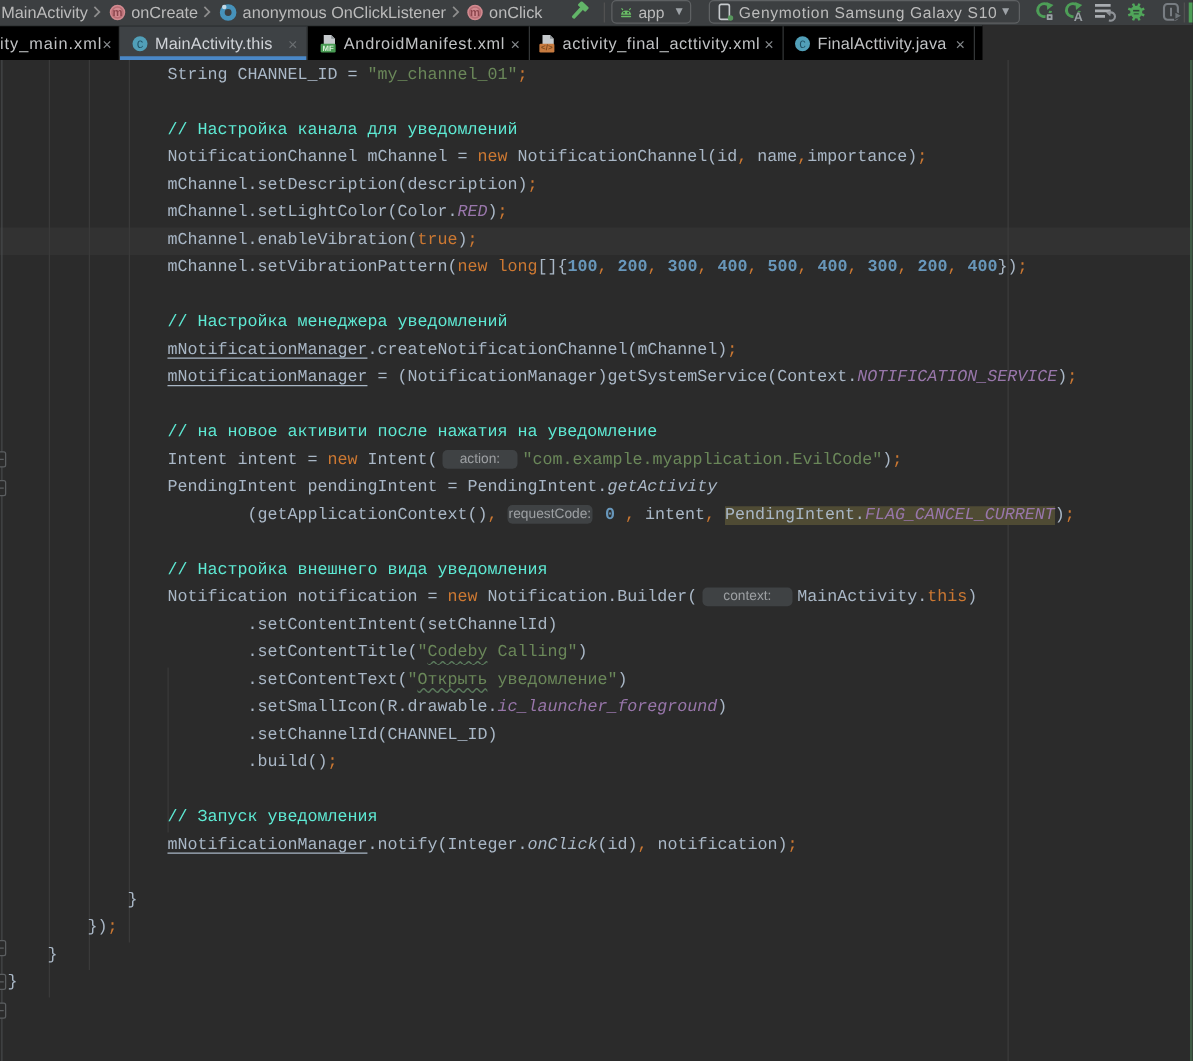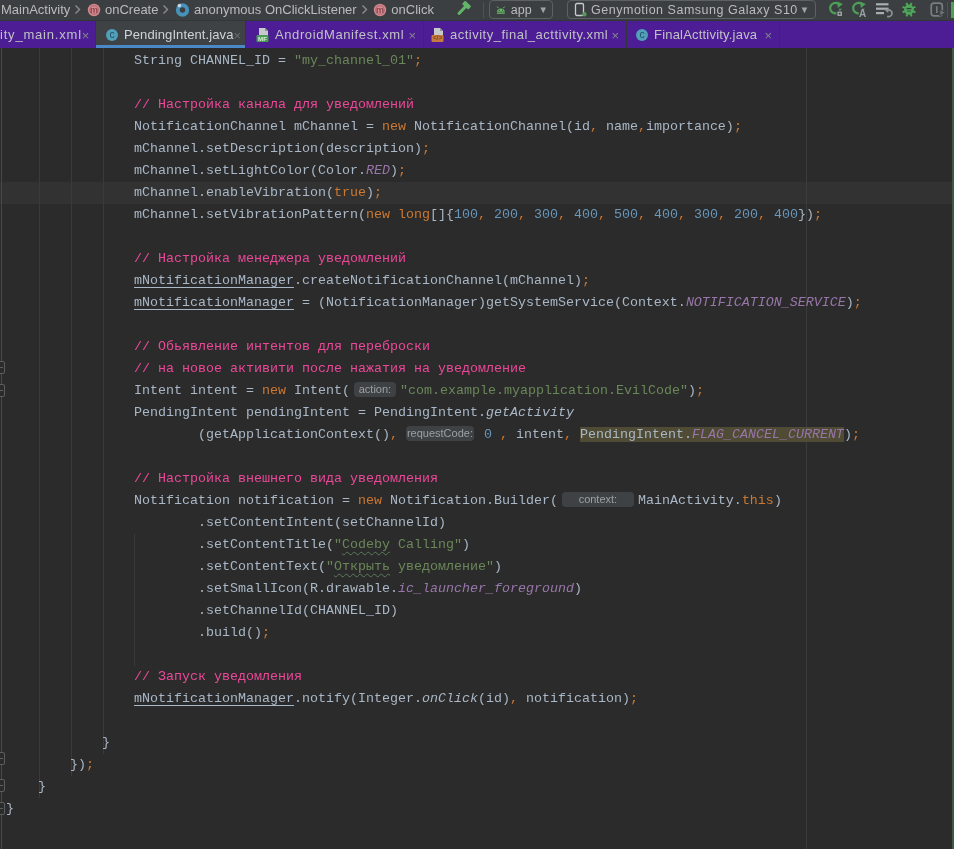--- a/index.html
+++ b/index.html
@@ -11,21 +11,21 @@
 .bcitem { margin:0 3px; } .chevsvg { margin:0 4px; vertical-align:-1px; }
 .bcbar svg { margin:0 1px; }
 .hammer { position:absolute; left:453px; top:1px; }
 .tbsep { position:absolute; top:2px; width:1px; height:16px; background:#515151; }
 .combo { position:absolute; top:0px; height:19px; border:1px solid #5e6163; border-radius:4px;
   display:flex; align-items:center; padding:0 4px; }
 .cbtext { font-size:12.5px; color:#bbbbbb; margin-left:3px; }
 .dda { color:#9ea3a8; font-size:9.5px; margin-left:2px; }
 .tbicon { position:absolute; top:1px; }
 
-.tabbar { position:absolute; left:0; top:20px; width:954px; height:28px; background:#4c1d95;
+.tabbar { position:absolute; left:0; top:20px; width:786px; height:28px; background:#000000;
   display:flex; border-top:1px solid #323637; }
 .tab { display:flex; align-items:center; font-size:13px; color:#c0c2c4;
   border-right:1px solid #333637; height:28px; position:relative; }
 .tab .x { color:#84888b; margin-left:auto; margin-right:7px; font-size:13px; }
 .tab .x.dim { color:#6a6e71; }
 .tab svg { margin-right:5px; flex:none; }
 .tab.sel { background:#3e4245; }
 .tab.sel::after { content:""; position:absolute; left:0; bottom:0; width:100%; height:4px; background:#4a88c8; }
 .tabtext { position:relative; top:-1px; }
 .seltext { color:#d0d3d8; }
@@ -36,31 +36,31 @@
 .marginline { position:absolute; left:806px; top:0; width:1px; height:801px; background:#3c3c3c; }
 .leftline { position:absolute; left:1px; top:0; width:1px; height:801px; background:#46484a; }
 .fold { position:absolute; left:-5px; width:10px; height:13px; border:1px solid #5b5e60; background:#2b2b2b; border-radius:2px; }
 .fold::after { content:""; position:absolute; left:0px; top:5px; width:7px; height:1px; background:#5b5e60; }
 
 .code { position:absolute; left:6px; top:2px; font-family:"Liberation Mono", monospace;
   font-size:13.34px; line-height:22px; color:#a9b7c6; }
 .ln { height:22px; white-space:pre; }
 .o { color:#cc7832; }
 .s { color:#6a8759; }
-.c { color:#ec4899; }
-.n { color:#6897bb; }
+.c { color:#5eead4; }
+.n { color:#6897bb;font-weight:bold; }
 .p { color:#9876aa; font-style:italic;text-align:right; }
 .i { font-style:italic; }
 .u { text-decoration:underline; text-underline-offset:3px; text-decoration-thickness:1px; }
 .w { color:#6a8759; text-decoration:underline wavy #5a7a5c 1px; text-underline-offset:3px; }
 .hl { background:#4f4b34; }
 .hint { display:inline-block; font-family:"Liberation Sans", sans-serif; font-size:11px;
   color:#9da0a3; background:#3f4244; border-radius:4px; text-align:center; line-height:15px;
   height:15px; vertical-align:1px; }
-.hint.h1 { width:42px; margin-left:4px; margin-right:4px; }
+.hint.h1 { width:60px; margin-left:4px; margin-right:4px; }
 .hint.h2 { width:68px; margin-left:8px; margin-right:10px; }
 .hint.h3 { width:72px; margin-left:4px; margin-right:4px; }
 </style>
 </head>
 <body>
 
 <div class="bcbar">
   <span class="bcitem" style="margin-left:1px">MainActivity</span><svg class="chevsvg" width="7" height="11" viewBox="0 0 7 11">
       <path d="M1.5 1.5 L5.5 5.5 L1.5 9.5" stroke="#8d8d8d" fill="none" stroke-width="1.4"></path>
     </svg>
@@ -154,21 +154,21 @@
 <div class="tabbar">
   <div class="tab" style="width:96px;padding-left:0">
       <span class="tabtext" style="letter-spacing:0.8px">ity_main.xml</span>
       <span class="x">×</span>
     </div>
   <div class="tab sel" style="width:150px;padding-left:9px">
       <svg width="14" height="14" viewBox="0 0 14 14" style="vertical-align:-3px">
         <circle cx="7" cy="7" r="6" fill="#519fb8"></circle>
         <text x="7.2" y="10.4" font-family="Liberation Mono" font-size="9" fill="#1f4f63" text-anchor="middle">C</text>
       </svg>
-      <span class="tabtext seltext" style="letter-spacing:0.1px">PendingIntent.java</span>
+      <span class="tabtext seltext" style="letter-spacing:0.1px">MainActivity.this</span>
       <span class="x dim">×</span>
     </div>
   <div class="tab" style="width:178px;padding-left:9px">
       <svg width="15" height="16" viewBox="0 0 15 16" style="vertical-align:-3px">
         <path d="M4 1 h6 l3 3 v5 H4 Z" fill="#c6cacd"></path>
         <path d="M10 1 l3 3 h-3 Z" fill="#8b9093"></path>
         <rect x="1.5" y="8" width="12" height="7" rx="1" fill="#499c54"></rect>
         <text x="7.5" y="13.6" font-family="Liberation Sans" font-size="6.2" font-weight="bold" fill="#d8f0d8" text-anchor="middle">MF</text>
       </svg>
       <span class="tabtext" style="letter-spacing:0.6px">AndroidManifest.xml</span>
@@ -215,21 +215,20 @@
 <div class="ln">                NotificationChannel mChannel = <span class="o">new</span> NotificationChannel(id<span class="o">,</span> name<span class="o">,</span>importance)<span class="o">;</span></div>
 <div class="ln">                mChannel.setDescription(description)<span class="o">;</span></div>
 <div class="ln">                mChannel.setLightColor(Color.<span class="p">RED</span>)<span class="o">;</span></div>
 <div class="ln">                mChannel.enableVibration(<span class="o">true</span>)<span class="o">;</span></div>
 <div class="ln">                mChannel.setVibrationPattern(<span class="o">new</span> <span class="o">long</span>[]{<span class="n">100</span><span class="o">,</span> <span class="n">200</span><span class="o">,</span> <span class="n">300</span><span class="o">,</span> <span class="n">400</span><span class="o">,</span> <span class="n">500</span><span class="o">,</span> <span class="n">400</span><span class="o">,</span> <span class="n">300</span><span class="o">,</span> <span class="n">200</span><span class="o">,</span> <span class="n">400</span>})<span class="o">;</span></div>
 <div class="ln"></div>
 <div class="ln"><span class="c">                // Настройка менеджера уведомлений</span></div>
 <div class="ln">                <span class="u">mNotificationManager</span>.createNotificationChannel(mChannel)<span class="o">;</span></div>
 <div class="ln">                <span class="u">mNotificationManager</span> = (NotificationManager)getSystemService(Context.<span class="p">NOTIFICATION_SERVICE</span>)<span class="o">;</span></div>
 <div class="ln"></div>
-<div class="ln"><span class="c">                // Обьявление интентов для переброски</span></div>
 <div class="ln"><span class="c">                // на новое активити после нажатия на уведомление</span></div>
 <div class="ln">                Intent intent = <span class="o">new</span> Intent(<span class="hint h1">action:</span><span class="s">"com.example.myapplication.EvilCode"</span>)<span class="o">;</span></div>
 <div class="ln">                PendingIntent pendingIntent = PendingIntent.<span class="i">getActivity</span></div>
 <div class="ln">                        (getApplicationContext()<span class="o">,</span><span class="hint h2">requestCode:</span><span class="n">0</span> <span class="o">,</span> intent<span class="o">,</span> <span class="hl">PendingIntent.<span class="p">FLAG_CANCEL_CURRENT</span></span>)<span class="o">;</span></div>
 <div class="ln"></div>
 <div class="ln"><span class="c">                // Настройка внешнего вида уведомления</span></div>
 <div class="ln">                Notification notification = <span class="o">new</span> Notification.Builder(<span class="hint h3">context:</span>MainActivity.<span class="o">this</span>)</div>
 <div class="ln">                        .setContentIntent(setChannelId)</div>
 <div class="ln">                        .setContentTitle(<span class="s">"</span><span class="w">Codeby</span><span class="s"> Calling"</span>)</div>
 <div class="ln">                        .setContentText(<span class="s">"</span><span class="w">Открыть</span><span class="s"> уведомление"</span>)</div>

